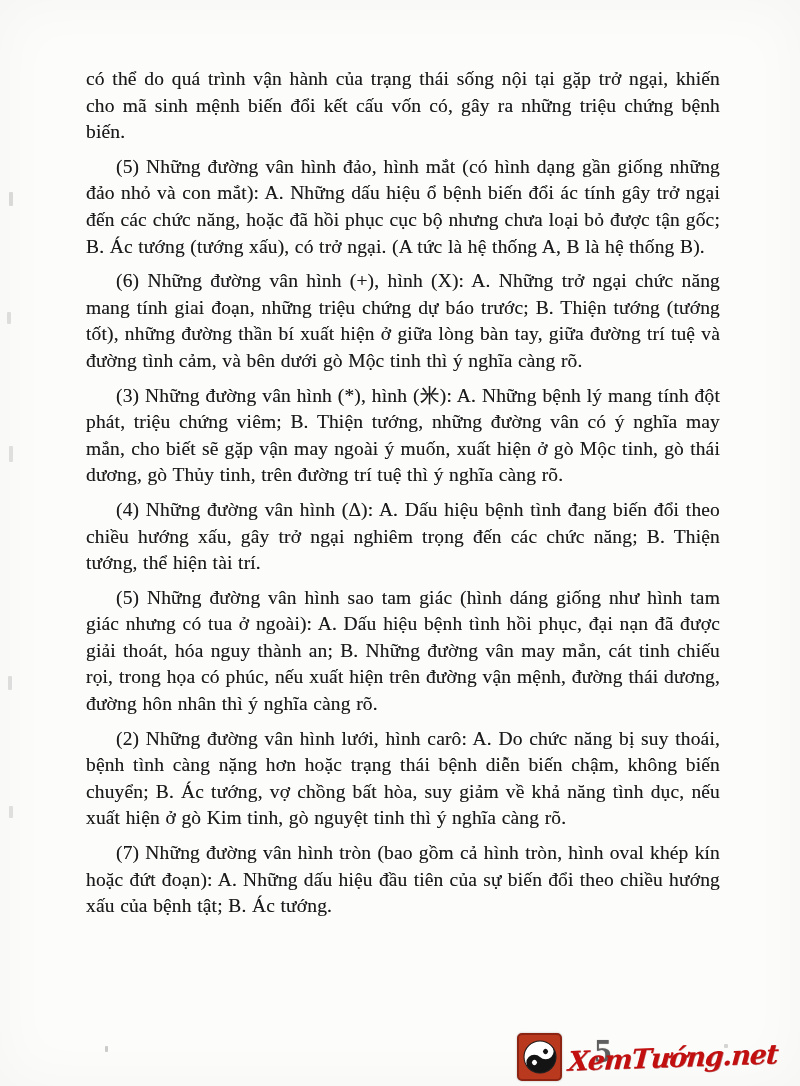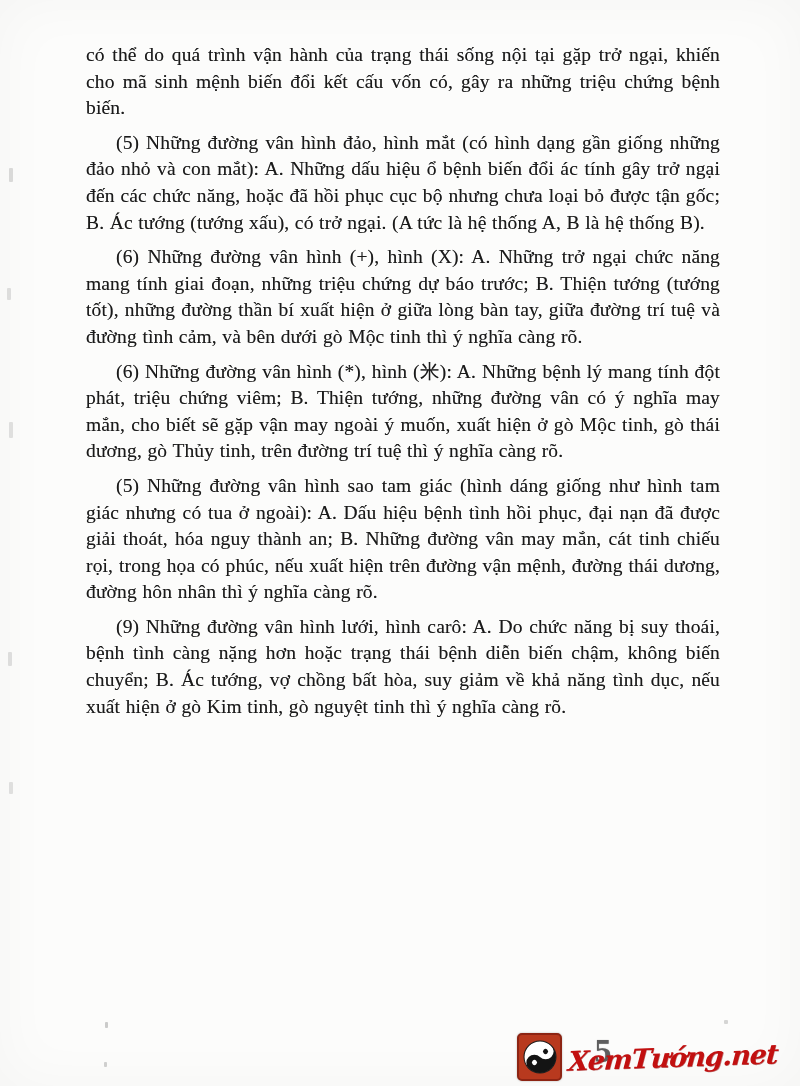--- a/index.html
+++ b/index.html
@@ -9,20 +9,21 @@
     width: 800px;
     height: 1086px;
     background: #fcfcfb;
     overflow: hidden;
     font-family: "Liberation Serif", serif;
     box-shadow: inset 0 0 60px rgba(0,0,0,0.03);
   }
   .page {
     position: absolute;
     inset: 0;
+    margin-top: 24px;
   }
   .text-block {
     position: absolute;
     left: 86px;
     top: 42px;
     width: 634px;
     color: #1a1a1a;
   }
   .para {
     font-size: 19.5px;
@@ -106,23 +107,25 @@
 </style>
 </head>
 <body>
 
 <div class="page">
 
   <div class="text-block" id="paragraphs">
       <p class="para">có thể do quá trình vận hành của trạng thái sống nội tại gặp trở ngại, khiến cho mã sinh mệnh biến đổi kết cấu vốn có, gây ra những triệu chứng bệnh biến.</p>
       <p class="para indented">(5) Những đường vân hình đảo, hình mắt (có hình dạng gần giống những đảo nhỏ và con mắt): A. Những dấu hiệu ổ bệnh biến đổi ác tính gây trở ngại đến các chức năng, hoặc đã hồi phục cục bộ nhưng chưa loại bỏ được tận gốc; B. Ác tướng (tướng xấu), có trở ngại. (A tức là hệ thống A, B là hệ thống B).</p>
       <p class="para indented">(6) Những đường vân hình (+), hình (X): A. Những trở ngại chức năng mang tính giai đoạn, những triệu chứng dự báo trước; B. Thiện tướng (tướng tốt), những đường thần bí xuất hiện ở giữa lòng bàn tay, giữa đường trí tuệ và đường tình cảm, và bên dưới gò Mộc tinh thì ý nghĩa càng rõ.</p>
-      <p class="para indented">(6) Những đường vân hình (*), hình (米): A. Những bệnh lý mang tính đột phát, triệu chứng viêm; B. Thiện tướng, những đường vân có ý nghĩa may mắn, cho biết sẽ gặp vận may ngoài ý muốn, xuất hiện ở gò Mộc tinh, gò thái dương, gò Thủy tinh, trên đường trí tuệ thì ý nghĩa càng rõ.</p>
+      <p class="para indented">(3) Những đường vân hình (*), hình (米): A. Những bệnh lý mang tính đột phát, triệu chứng viêm; B. Thiện tướng, những đường vân có ý nghĩa may mắn, cho biết sẽ gặp vận may ngoài ý muốn, xuất hiện ở gò Mộc tinh, gò thái dương, gò Thủy tinh, trên đường trí tuệ thì ý nghĩa càng rõ.</p>
+      <p class="para indented">(4) Những đường vân hình (Δ): A. Dấu hiệu bệnh tình đang biến đổi theo chiều hướng xấu, gây trở ngại nghiêm trọng đến các chức năng; B. Thiện tướng, thể hiện tài trí.</p>
       <p class="para indented">(5) Những đường vân hình sao tam giác (hình dáng giống như hình tam giác nhưng có tua ở ngoài): A. Dấu hiệu bệnh tình hồi phục, đại nạn đã được giải thoát, hóa nguy thành an; B. Những đường vân may mắn, cát tinh chiếu rọi, trong họa có phúc, nếu xuất hiện trên đường vận mệnh, đường thái dương, đường hôn nhân thì ý nghĩa càng rõ.</p>
-      <p class="para indented">(9) Những đường vân hình lưới, hình carô: A. Do chức năng bị suy thoái, bệnh tình càng nặng hơn hoặc trạng thái bệnh diễn biến chậm, không biến chuyển; B. Ác tướng, vợ chồng bất hòa, suy giảm về khả năng tình dục, nếu xuất hiện ở gò Kim tinh, gò nguyệt tinh thì ý nghĩa càng rõ.</p>
+      <p class="para indented">(2) Những đường vân hình lưới, hình carô: A. Do chức năng bị suy thoái, bệnh tình càng nặng hơn hoặc trạng thái bệnh diễn biến chậm, không biến chuyển; B. Ác tướng, vợ chồng bất hòa, suy giảm về khả năng tình dục, nếu xuất hiện ở gò Kim tinh, gò nguyệt tinh thì ý nghĩa càng rõ.</p>
+      <p class="para indented">(7) Những đường vân hình tròn (bao gồm cả hình tròn, hình oval khép kín hoặc đứt đoạn): A. Những dấu hiệu đầu tiên của sự biến đổi theo chiều hướng xấu của bệnh tật; B. Ác tướng.</p>
     </div>
 
   <span class="speck s1"></span>
   <span class="speck s2"></span>
   <span class="speck s3"></span>
   <span class="speck s4"></span>
   <span class="speck s5"></span>
   <span class="speck s6"></span>
   <span class="speck s7"></span>
   <span class="speck s8"></span>

